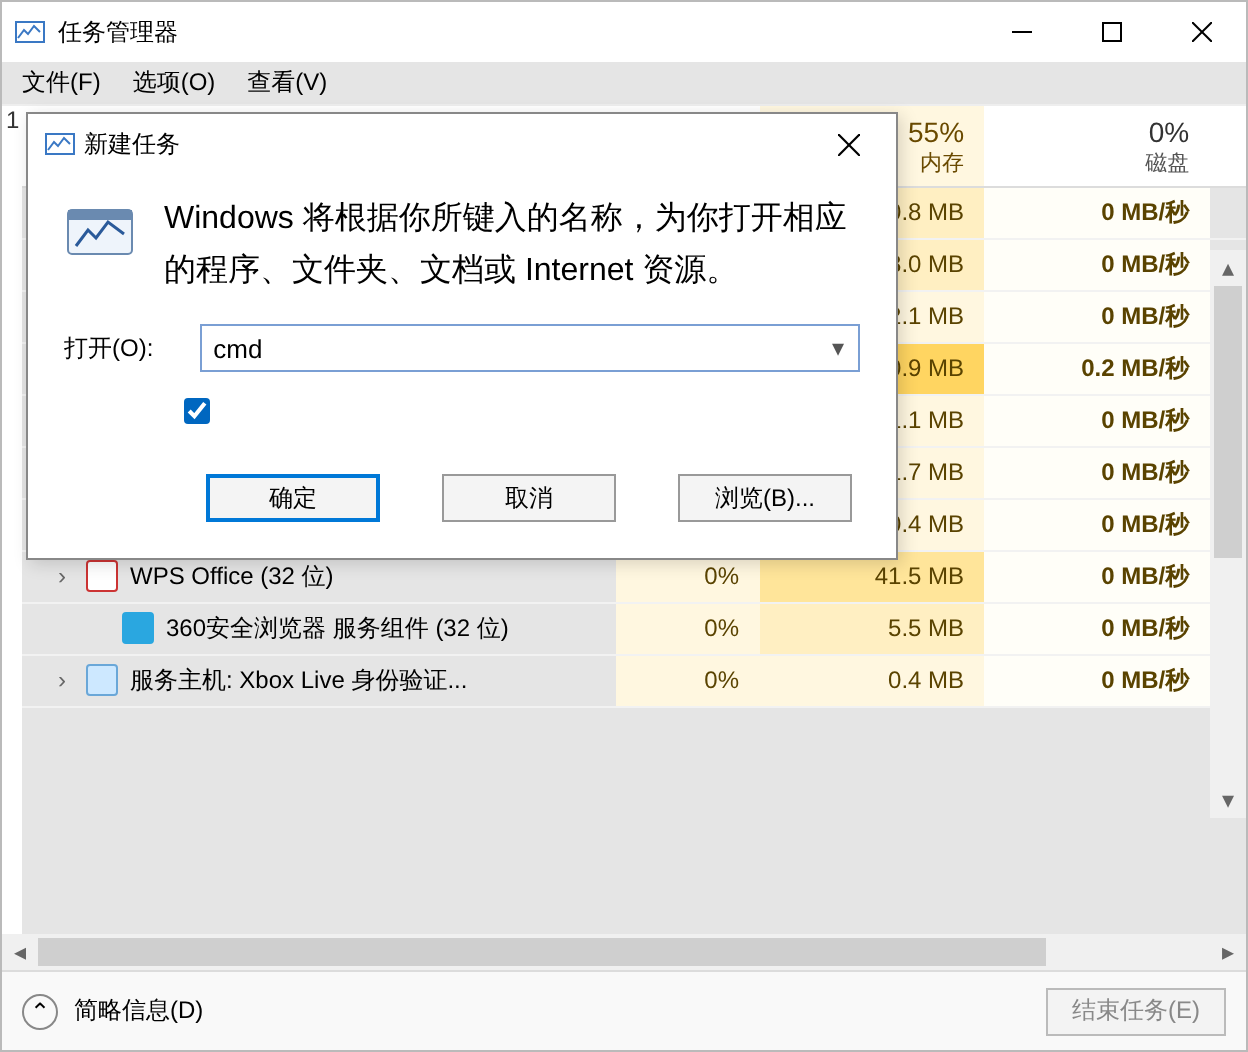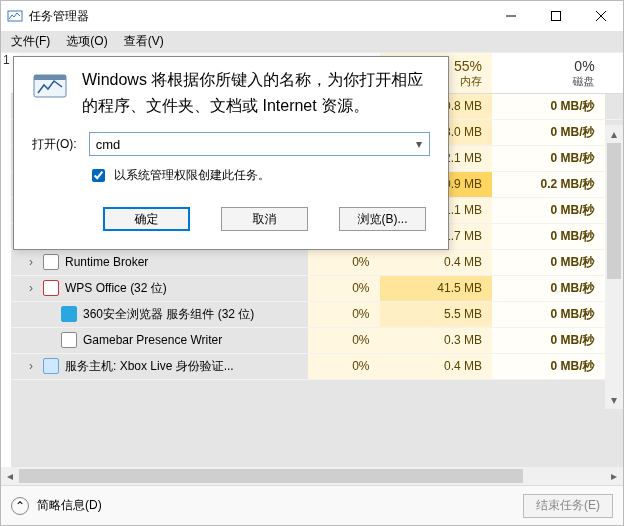--- a/index.html
+++ b/index.html
@@ -66,21 +66,21 @@
   .dialog { position: absolute; left: 12px; top: 55px; width: 436px; background: #fff; border: 1px solid #888; box-shadow: 2px 2px 8px rgba(0,0,0,0.15); z-index: 10; }
   .dialog .d-title { height: 30px; display: flex; align-items: center; padding: 0 4px; }
   .dialog .d-title .dicon { width: 16px; height: 16px; margin: 0 4px; }
   .dialog .d-title .dtext { font-size: 12px; flex: 0 0 auto; }
   .dialog .d-title .spacer { flex: 1; }
   .dialog .d-title .xbtn { width: 40px; height: 28px; display: flex; align-items: center; justify-content: center; }
   .dialog .d-body { padding: 10px 18px 18px; }
   .dialog .d-row1 { display: flex; gap: 14px; margin-bottom: 14px; }
   .dialog .runico { width: 36px; height: 36px; flex: 0 0 36px; }
   .dialog .desc { font-size: 16px; line-height: 1.6; color: #000; }
-  .dialog .d-row2 { display: flex; align-items: center; gap: 12px; margin-bottom: 10px; }
+  .dialog .d-row2 { display: flex; align-items: center; gap: 23px; margin-bottom: 10px; }
   .dialog .open-lbl { font-size: 12px; }
   .dialog .combo { flex: 1; position: relative; }
   .dialog .combo input { width: 100%; height: 24px; border: 1px solid #7a9fd4; padding: 0 22px 0 6px; font-size: 13px; outline: none; }
   .dialog .combo .dd { position: absolute; right: 1px; top: 1px; bottom: 1px; width: 20px; display: flex; align-items: center; justify-content: center; color: #555; }
   .dialog .d-row3 { display: flex; align-items: center; gap: 6px; padding-left: 56px; margin-bottom: 22px; }
   .dialog .cb { width: 13px; height: 13px; accent-color: #0067c0; }
   .dialog .cb-lbl { font-size: 12px; }
   .dialog .d-btns { display: flex; justify-content: flex-end; gap: 16px; padding-right: 4px; padding-left: 56px; }
   .dialog .d-btn { width: 88px; height: 24px; border: 1px solid #999; background: #f4f4f4; font-size: 12px; display: flex; align-items: center; justify-content: center; margin-left: 15px; }
   .dialog .d-btn.primary { border: 1px solid #0078d7; box-shadow: inset 0 0 0 1px #0078d7; }
@@ -265,33 +265,20 @@
                 <span>360安全浏览器 服务组件 (32 位)</span>
               </div>
             </td>
             <td class="heat0">0%</td>
             <td class="heat1">5.5 MB</td>
             <td class="disk">0 MB/秒</td>
             <td></td>
           </tr>
           <tr>
             <td class="name-cell">
-              <div class="nc-inner" style="padding-left: 32px;">
-                <span class="expander"></span>
-                <span class="pico gb"></span>
-                <span>Gamebar Presence Writer</span>
-              </div>
-            </td>
-            <td class="heat0">0%</td>
-            <td class="heat0">0.3 MB</td>
-            <td class="disk">0 MB/秒</td>
-            <td></td>
-          </tr>
-          <tr>
-            <td class="name-cell">
               <div class="nc-inner" style="padding-left: 14px;">
                 <span class="expander">›</span>
                 <span class="pico svc"></span>
                 <span>服务主机: Xbox Live 身份验证...</span>
               </div>
             </td>
             <td class="heat0">0%</td>
             <td class="heat0">0.4 MB</td>
             <td class="disk">0 MB/秒</td>
             <td></td>
@@ -317,39 +304,52 @@
   </div>
 
   <div class="footer">
     <span class="chev">⌃</span>
     <span>简略信息(D)</span>
     <div class="spacer"></div>
     <div class="end-btn">结束任务(E)</div>
   </div>
 
   <div class="dialog">
+    <div class="d-title">
+      <svg class="dicon" viewBox="0 0 16 16">
+          <rect x="1" y="3" width="14" height="10" fill="#fff" stroke="#3a78c4"></rect>
+          <polyline points="2,11 5,7 7,9 10,5 13,8" fill="none" stroke="#3a78c4"></polyline>
+        </svg>
+      <span class="dtext">新建任务</span>
+      <div class="spacer"></div>
+      <div class="xbtn">
+        <svg width="11" height="11" viewBox="0 0 10 10">
+            <line x1="0" y1="0" x2="10" y2="10" stroke="#000"></line>
+            <line x1="10" y1="0" x2="0" y2="10" stroke="#000"></line>
+          </svg>
+      </div>
+    </div>
     <div class="d-body">
       <div class="d-row1">
         <svg class="runico" viewBox="0 0 36 36">
           <rect x="2" y="8" width="32" height="22" rx="2" fill="#eef4fb" stroke="#6a8ab0"></rect>
           <rect x="2" y="8" width="32" height="5" fill="#6a8ab0"></rect>
           <polyline points="6,26 12,18 16,22 22,14 30,20" fill="none" stroke="#2a5a9a" stroke-width="1.5"></polyline>
         </svg>
         <div class="desc">Windows 将根据你所键入的名称，为你打开相应的程序、文件夹、文档或 Internet 资源。</div>
       </div>
       <div class="d-row2">
         <span class="open-lbl">打开(O):</span>
         <div class="combo">
           <input type="text" value="cmd" style="">
           <span class="dd">▾</span>
         </div>
       </div>
       <div class="d-row3">
         <input type="checkbox" class="cb" checked="" style="">
-        <span class="cb-lbl">以系统管理权限创建此任务。</span>
       </div>
       <div class="d-btns">
         <div class="d-btn primary">确定</div>
         <div class="d-btn">取消</div>
         <div class="d-btn">浏览(B)...</div>
       </div>
     </div>
   </div>
 
 </div>

